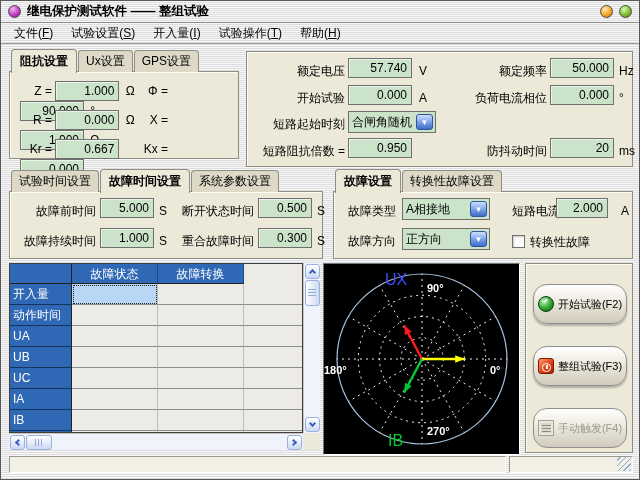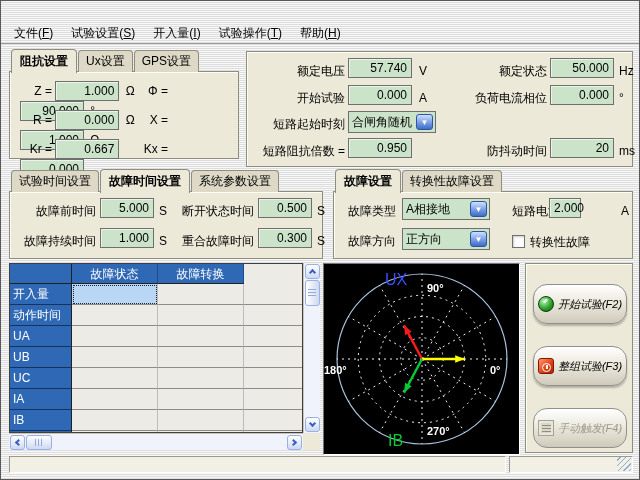--- a/index.html
+++ b/index.html
@@ -91,21 +91,21 @@
     background:repeating-linear-gradient(180deg,#93a9d8 0 1px,transparent 1px 3px); }
   .hsp { flex:1 1 auto; }
   .sb-corner { position:absolute; right:0; bottom:0; width:17px; height:17px; background:#ece9d8; }
   
   .chart { position:absolute; left:322px; top:262px; width:197px; height:192px; background:#000;
     border-top:1px solid #777; border-left:1px solid #777; border-right:1px solid #fff; border-bottom:1px solid #fff; }
   .chart .clbl { position:absolute; color:#fff; font-weight:bold; font-size:11px; white-space:nowrap; }
   .chart .plbl { position:absolute; font-weight:normal; font-size:16px; white-space:nowrap;margin-left:28px; }
   
   .btnpanel { position:absolute; left:524px; top:262px; width:108px; height:190px; background:#ece9d8;
-    border:1px solid #8e8d80; box-shadow:inset 1px 1px 0 #fffef4;font-style:italic; }
+    border:1px solid #8e8d80; box-shadow:inset 1px 1px 0 #fffef4; }
   .xbtn { position:absolute; left:7px; width:94px; height:40px; border-radius:14px;
     background:linear-gradient(180deg,#ffffff 0%, #ece9dd 45%, #cfcabb 100%);
     border:1px solid #8f8f8f; box-shadow:0 2px 2px rgba(0,0,0,.25), inset 0 1px 0 #fff;
     display:flex; align-items:center; justify-content:center; gap:4px; cursor:default; }
   .xbtn .blabel { font-size:11px; white-space:nowrap; }
   .xbtn.disabled { box-shadow:inset 0 1px 0 #fff; }
   .xbtn.disabled .blabel { color:#9c9a8e; }
   .ico { width:16px; height:16px; flex:0 0 auto; position:relative; }
   .ico-start { border-radius:50%;
     background:radial-gradient(circle at 35% 30%, #bdf2bd 0%, #2da22d 55%, #0c610c 100%);
@@ -126,20 +126,26 @@
   .status { position:absolute; top:455px; height:17px; background:#f2f0e4;
     border:1px solid #9a9888; border-right-color:#fff; border-bottom-color:#fff; }
   .grip { position:absolute; right:1px; bottom:1px; width:14px; height:14px;
     background:repeating-linear-gradient(135deg,transparent 0 2px,#8fa8d8 2px 3px,transparent 3px 4px); }
 </style>
 </head>
 <body>
 
 <div class="window">
 
+  <div class="titlebar">
+    <span class="ball purple"></span>
+    <span class="title-text">继电保护测试软件 —— 整组试验</span>
+    <span class="ball orange"></span>
+    <span class="ball green"></span>
+  </div>
 
   <div class="menubar">
     <span class="menu-item"><span>文件(</span><u>F</u><span>)</span></span>
     <span class="menu-item"><span>试验设置(</span><u>S</u><span>)</span></span>
     <span class="menu-item"><span>开入量(</span><u>I</u><span>)</span></span>
     <span class="menu-item"><span>试验操作(</span><u>T</u><span>)</span></span>
     <span class="menu-item"><span>帮助(</span><u>H</u><span>)</span></span>
   </div>
 
   <div class="panel" style="left:8px; top:50px; width:230px; height:108px;">
@@ -175,21 +181,21 @@
       </div>
     </div>
   </div>
 
   <div class="panel" style="left:245px; top:50px; width:387px; height:116px;">
     <div class="panel-body plain">
       <div class="row-line" style="top:6px;">
         <span class="flabel abs" style="left:8px;  width:90px;  top:2px;">额定电压</span>
         <span class="finput abs" style="left:101px; width:64px;">57.740</span>
         <span class="funit  abs" style="left:169px; top:2px;">V</span>
-        <span class="flabel abs" style="left:190px; width:110px; top:2px;">额定状态</span>
+        <span class="flabel abs" style="left:190px; width:110px; top:2px;">额定频率</span>
         <span class="finput abs" style="left:303px; width:64px;">50.000</span>
         <span class="funit  abs" style="left:369px; top:2px;">Hz</span>
       </div>
       <div class="row-line" style="top:33px;">
         <span class="flabel abs" style="left:8px;  width:90px;  top:2px;">开始试验</span>
         <span class="finput abs" style="left:101px; width:64px;">0.000</span>
         <span class="funit  abs" style="left:169px; top:2px;">A</span>
         <span class="flabel abs" style="left:190px; width:110px; top:2px;">负荷电流相位</span>
         <span class="finput abs" style="left:303px; width:64px;">0.000</span>
         <span class="funit  abs" style="left:369px; top:2px;">°</span>
@@ -243,21 +249,21 @@
       <span class="tab">转换性故障设置</span>
     </div>
     <div class="panel-body tabbed">
       <div class="row-line" style="top:6px;">
         <span class="flabel abs" style="left:6px; width:56px; top:2px;">故障类型</span>
         <span class="combo abs" style="left:68px; width:88px;">
           <span class="combo-text">A相接地</span>
           <span class="combo-btn">▼</span>
         </span>
         <span class="flabel abs" style="left:170px; width:56px; top:2px;">短路电流</span>
-        <span class="finput abs" style="left:215px; width:32px;">2.000</span>
+        <span class="finput abs" style="left:222px; width:52px;">2.000</span>
         <span class="funit  abs" style="left:284px; top:2px;">A</span>
       </div>
       <div class="row-line" style="top:36px;">
         <span class="flabel abs" style="left:6px; width:56px; top:2px;">故障方向</span>
         <span class="combo abs" style="left:68px; width:88px;">
           <span class="combo-text">正方向</span>
           <span class="combo-btn">▼</span>
         </span>
         <span class="abs" style="left:178px; top:3px;">
           <span class="checkbox"></span><span>转换性故障</span>

